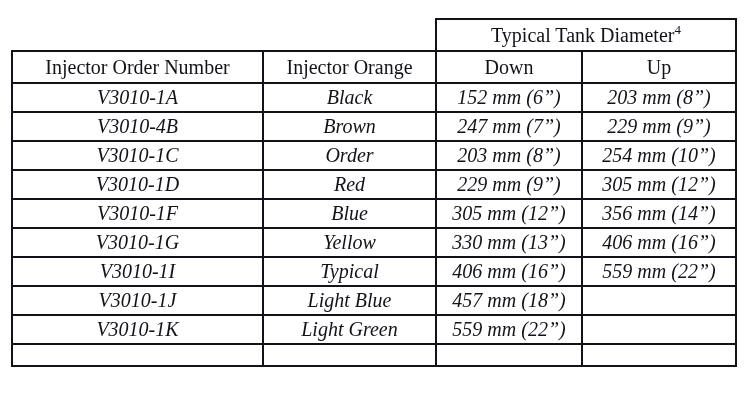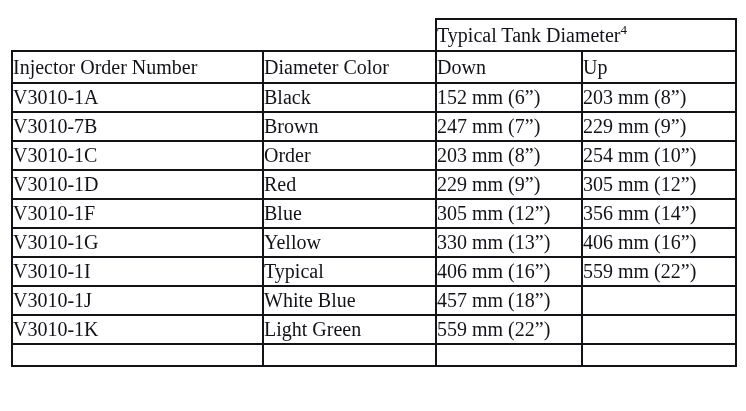--- a/index.html
+++ b/index.html
@@ -16,34 +16,34 @@
     top: 18px;
     border-collapse: collapse;
     table-layout: fixed;
     width: 724px;
     font-family: "Liberation Serif", "DejaVu Serif", serif;
     font-size: 20px;
     color: #121219;
   }
   .doc-table td, .doc-table th {
     border: 2px solid #121219;
-    text-align: left;
+    text-align: center;
     vertical-align: middle;
     padding: 0;
     font-weight: normal;
     white-space: nowrap;
     overflow: hidden;
   }
   .doc-table td.blank {
     border: none;
     background: #ffffff;
   }
   thead tr.group-row th, thead tr.group-row td { height: 30px; }
   thead tr.cols-row th { height: 30px; }
-  tbody tr td { height: 27px; }
+  tbody tr td { height: 27px; font-style: italic; }
   tfoot tr td { height: 20px; }
   .group-title sup {
     font-size: 13px;
     line-height: 0;
     vertical-align: super;
   }
 </style>
 </head>
 <body>
 
@@ -54,34 +54,34 @@
     <col style="width:146px">
     <col style="width:154px">
   </colgroup>
   <thead>
     <tr class="group-row">
       <td class="blank" colspan="2"></td>
       <th colspan="2" class="group-title"><span>Typical Tank Diameter</span><sup>4</sup></th>
     </tr>
     <tr class="cols-row">
       <th>Injector Order Number</th>
-      <th>Diameter Color</th>
+      <th>Injector Orange</th>
       <th>Down</th>
       <th>Up</th>
     </tr>
   </thead>
   <tbody>
       <tr>
         <td>V3010-1A</td>
         <td>Black</td>
         <td>152 mm (6”)</td>
         <td>203 mm (8”)</td>
       </tr>
       <tr>
-        <td>V3010-7B</td>
+        <td>V3010-4B</td>
         <td>Brown</td>
         <td>247 mm (7”)</td>
         <td>229 mm (9”)</td>
       </tr>
       <tr>
         <td>V3010-1C</td>
         <td>Order</td>
         <td>203 mm (8”)</td>
         <td>254 mm (10”)</td>
       </tr>
@@ -104,21 +104,21 @@
         <td>406 mm (16”)</td>
       </tr>
       <tr>
         <td>V3010-1I</td>
         <td>Typical</td>
         <td>406 mm (16”)</td>
         <td>559 mm (22”)</td>
       </tr>
       <tr>
         <td>V3010-1J</td>
-        <td>White Blue</td>
+        <td>Light Blue</td>
         <td>457 mm (18”)</td>
         <td></td>
       </tr>
       <tr>
         <td>V3010-1K</td>
         <td>Light Green</td>
         <td>559 mm (22”)</td>
         <td></td>
       </tr>
     </tbody>

